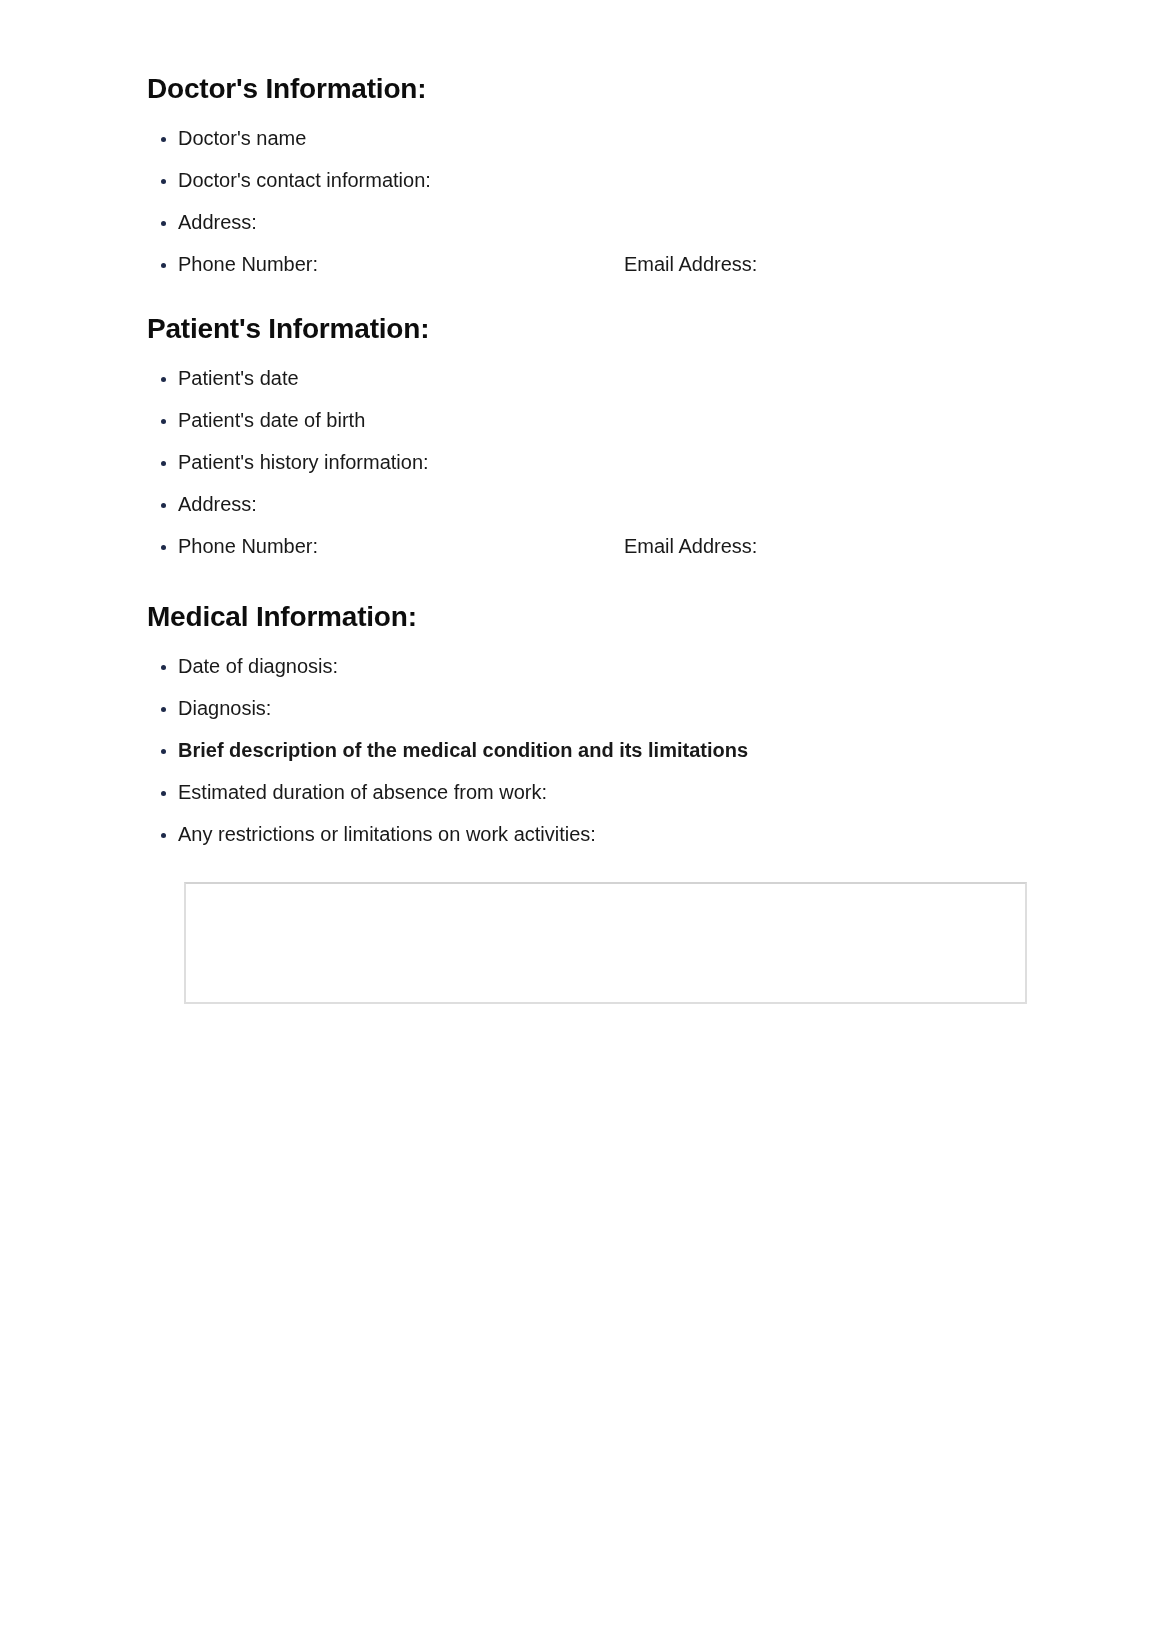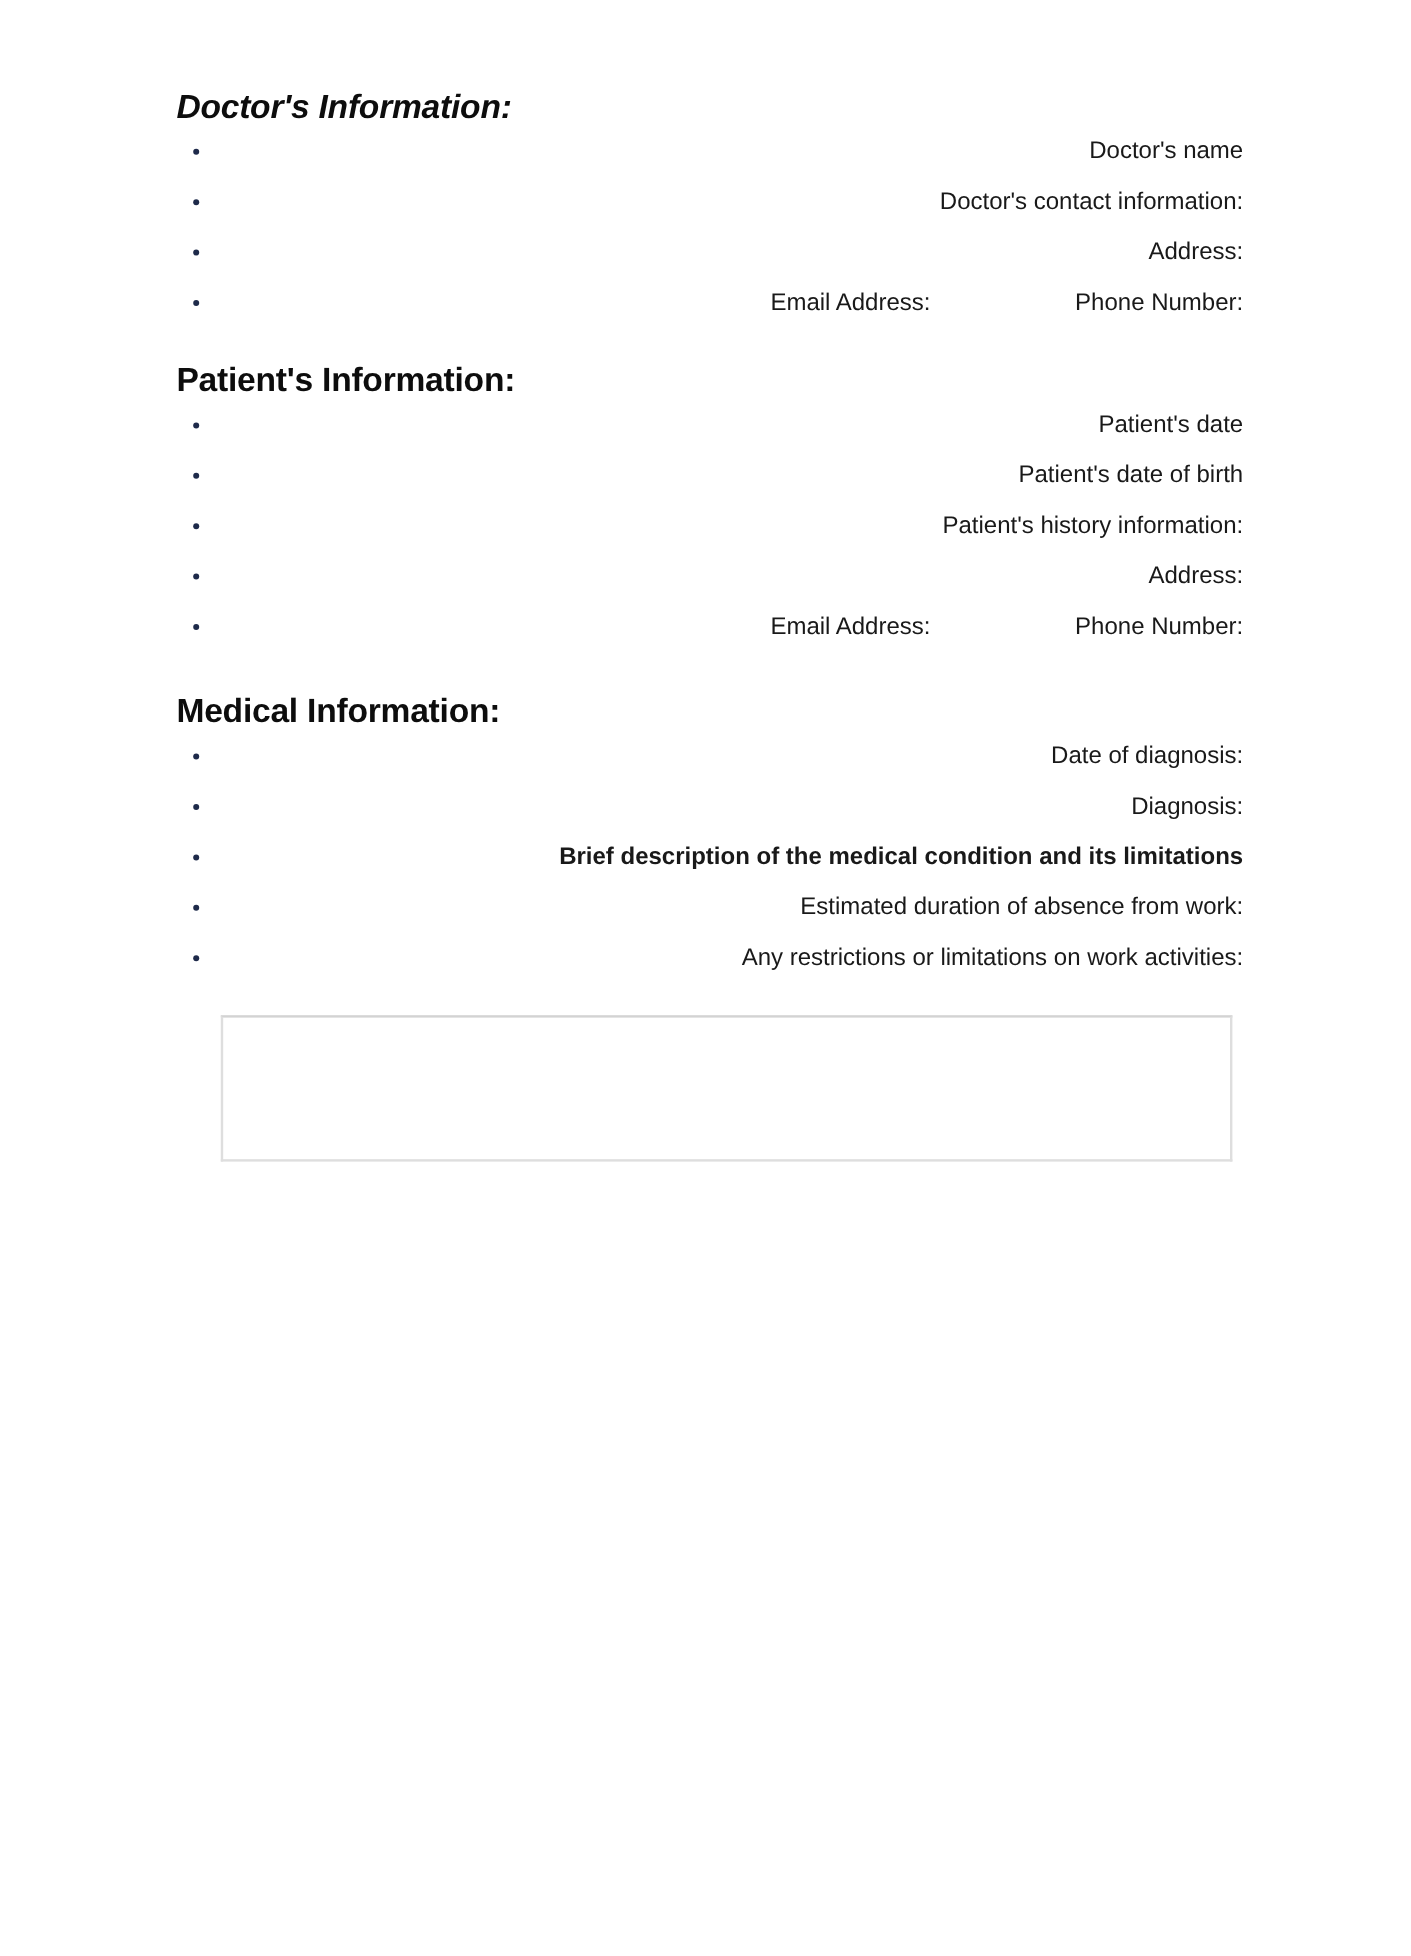--- a/index.html
+++ b/index.html
@@ -36,44 +36,43 @@
     transform: scaleX(0.82);
     transform-origin: center;
   }
   h2.section-heading {
     font-size: 28px;
     line-height: 34px;
     font-weight: bold;
     color: #0d0d0d;
     letter-spacing: -0.2px;
   }
-  h2.first { margin-top: 72px; font-style: italic; }
+  h2.first { margin-top: 72px; }
   h2.h-patient { margin-top: 36px; }
   h2.h-medical { margin-top: 42px; }
   h2.h-additional { margin-top: 52px; }
   ul.bullet-list {
-    margin-top: 8px;
+    margin-top: 20px;
     list-style: disc;
     padding-left: 31px;
-    text-align: right;
   }
   ul.bullet-list li {
     font-size: 20px;
     line-height: 24px;
     margin-bottom: 18px;
     color: #191919;
     position: relative;
   }
   ul.bullet-list li::marker {
     color: #1e2a4a;
     font-size: 17px;
   }
   li .right-label {
     position: absolute;
-    left: 464px;
+    left: 446px;
     top: 0;
     white-space: nowrap;
   }
   li.gap-after { margin-bottom: 60px; font-weight: bold; }
   .notes-box {
     display: block;
     margin: 36px 0 0 37px;
     width: 843px;
     height: 122px;
     background: #ffffff;

